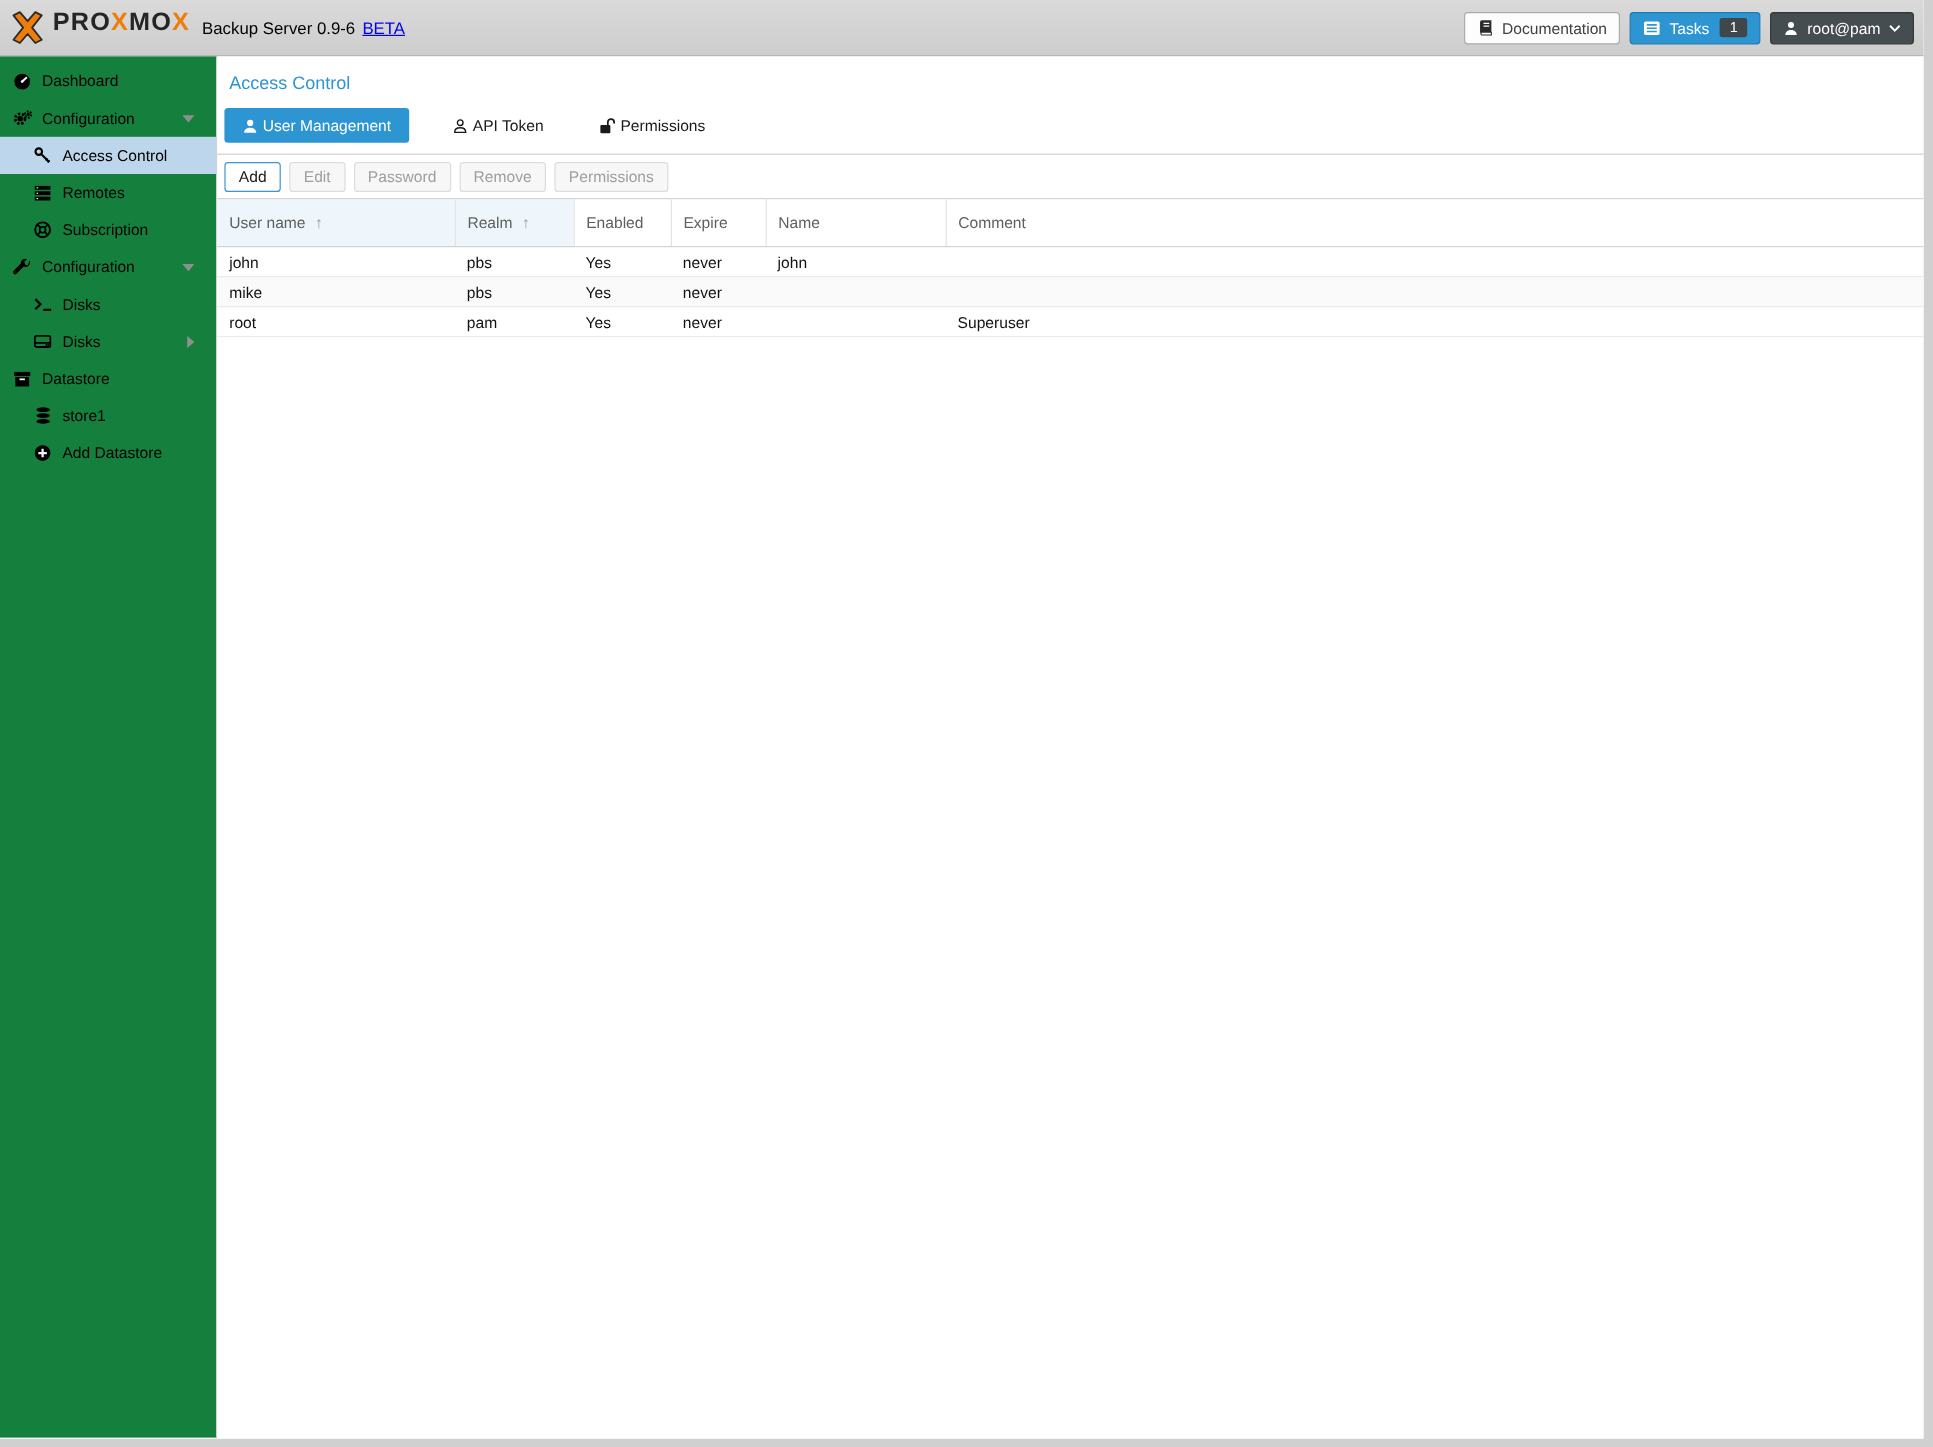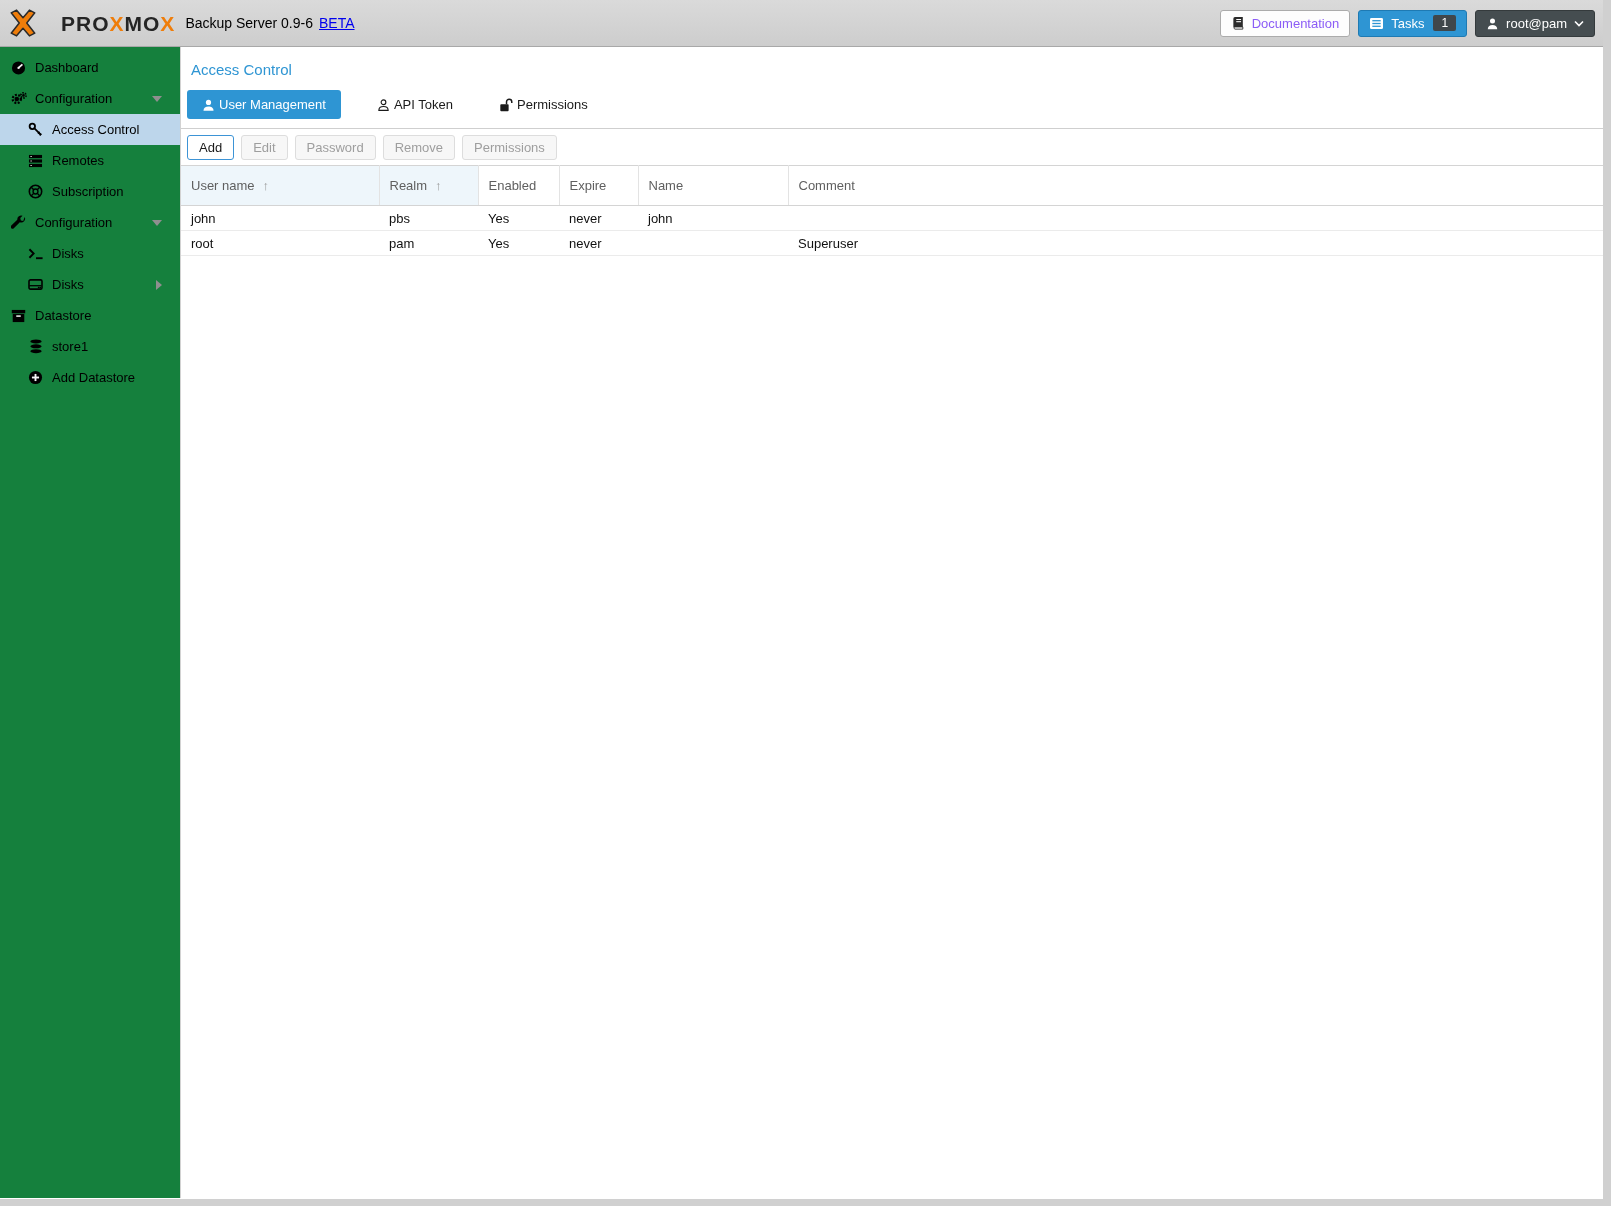--- a/index.html
+++ b/index.html
@@ -2,30 +2,30 @@
 <html><head>
 <meta charset="utf-8">
 <style>
   * { margin:0; padding:0; box-sizing:border-box; }
   html,body { width:1611px; height:1206px; background:#d0d0d0; font-family:"Liberation Sans","DejaVu Sans",sans-serif; }
   .app { position:absolute; left:0; top:0; width:1603px; height:1199px; background:#fff; overflow:hidden; }
 
   
   .topbar { height:47px; background:linear-gradient(#dadada,#cdcdcd); border-bottom:1px solid #a8a8a8;
             display:flex; align-items:center; padding:0 8px; }
-  .brand { display:flex; align-items:center; gap:23px; }
+  .brand { display:flex; align-items:flex-start; gap:6px; }
   .brand-mark { width:30px; height:30px; display:block; }
   .brand-word { font-size:21px; font-weight:800; letter-spacing:1px; color:#252525; line-height:1; }
   .brand-word .ox { color:#ef7d0a; }
   .top-sub { margin-left:10px; font-size:14px; color:#000; }
   .beta { margin-left:6px; font-size:14px; color:#0000ee; text-decoration:underline; cursor:pointer; }
   .top-right { margin-left:auto; display:flex; align-items:center; gap:8px; }
   .tb-btn { display:flex; align-items:center; gap:7px; height:27px; padding:0 10px; border-radius:3px;
             font-size:13px; cursor:pointer; }
-  .tb-doc { background:#fdfdfd; border:1px solid #ababab; color:#8b5cf6; }
+  .tb-doc { background:#fdfdfd; border:1px solid #ababab; color:#404040; }
   .tb-tasks { background:#2e95d3; border:1px solid #1e7ab3; color:#fff; }
   .badge { background:#40474b; color:#fff; border-radius:2px; font-size:12px; padding:1px 8px; margin-left:2px; }
   .tb-user { background:#454d50; border:1px solid #343a3c; color:#fff; }
   .chev { width:10px; height:7px; display:inline-block; }
 
   
   .main { display:flex; height:1151px; }
   .sidebar { width:181px; background:#15803d; border-right:1px solid #d2d2d2; padding-top:5px; flex:none; }
   .content { flex:1; background:#fff; position:relative; }
 
@@ -312,20 +312,28 @@
           </thead>
           <tbody>
             <tr>
               <td>john</td>
               <td>pbs</td>
               <td>Yes</td>
               <td>never</td>
               <td>john</td>
               <td></td>
             </tr>
+            <tr class="stripe">
+              <td>mike</td>
+              <td>pbs</td>
+              <td>Yes</td>
+              <td>never</td>
+              <td></td>
+              <td></td>
+            </tr>
             <tr>
               <td>root</td>
               <td>pam</td>
               <td>Yes</td>
               <td>never</td>
               <td></td>
               <td>Superuser</td>
             </tr>
           </tbody>
         </table>

